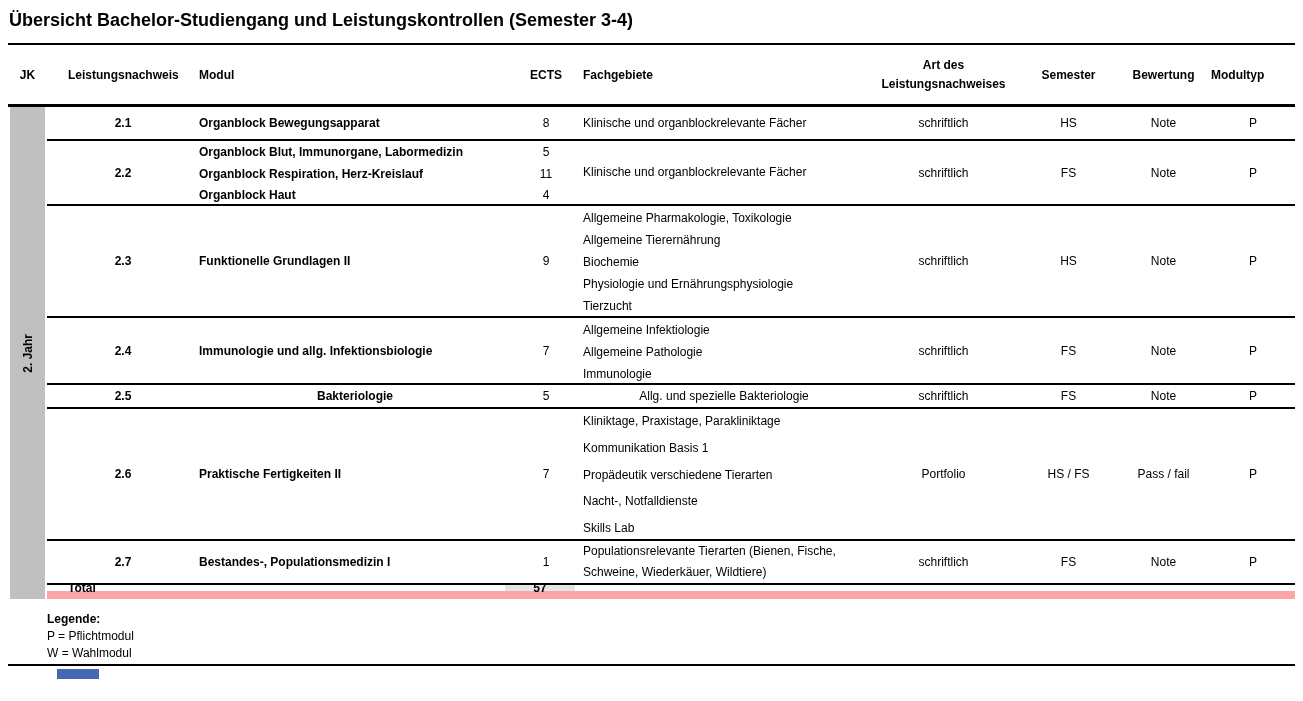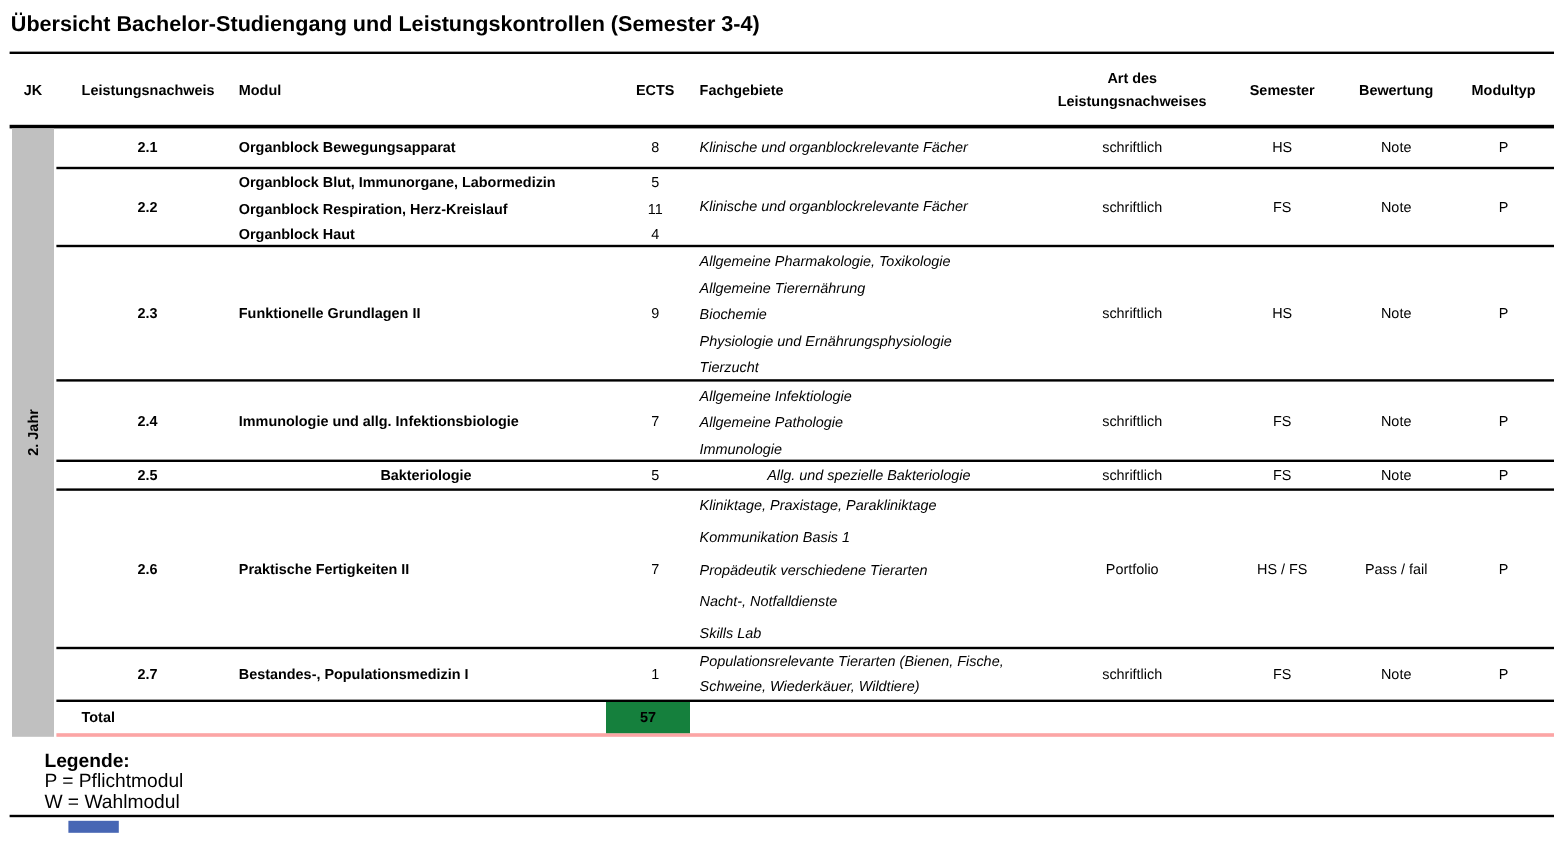--- a/index.html
+++ b/index.html
@@ -13,47 +13,47 @@
   .header{display:flex;align-items:center;height:59px;font-weight:bold;font-size:12px;}
   .h{box-sizing:border-box;}
   .h-jk{width:39px;text-align:center;}
   .h-ln{width:152px;padding-left:21px;}
   .h-modul{width:312px;}
   .h-ects{width:70px;text-align:center;}
   .h-fach{width:285px;padding-left:2px;}
   .h-art{width:155px;text-align:center;line-height:19px;}
   .h-sem{width:95px;text-align:center;}
   .h-bew{width:95px;text-align:center;}
-  .h-typ{width:84px;text-align:center;}
+  .h-typ{width:84px;}
   .tbody{position:relative;}
   .band{position:absolute;left:2px;top:0;bottom:0;width:35px;background:#c0c0c0;
     display:flex;align-items:center;justify-content:center;}
   .band span{writing-mode:vertical-rl;transform:rotate(180deg);
     font-weight:bold;font-size:12px;white-space:nowrap;}
   .row{display:flex;margin-left:39px;border-bottom:2px solid #000;
     box-sizing:border-box;font-size:12px;}
   .c{display:flex;flex-direction:column;justify-content:center;box-sizing:border-box;}
   .ln{width:152px;align-items:center;font-weight:bold;}
   .modul{width:312px;font-weight:bold;}
   .ects{width:70px;align-items:center;}
   .fach{width:285px;padding-left:2px;}
-  .fach .line{line-height:21px;max-width:282px;font-style:italic;}
+  .fach .line{line-height:21px;max-width:282px;}
   .list{justify-content:space-between;padding-top:1px;}
   .list .line{line-height:21.5px;}
   .fach.list .line{line-height:22px;}
   .art{width:155px;align-items:center;}
   .sem{width:95px;align-items:center;}
   .bew{width:95px;align-items:center;}
   .typ{width:84px;align-items:center;}
   .r1{height:34px;}.r2{height:65px;}.r3{height:112px;}.r4{height:67px;}
   .r5{height:24px;text-align:center;}.r6{height:132px;}.r7{height:44px;}
-  .total{height:29px;font-weight:bold;border-bottom:3px solid #fca5a5;}
+  .total{height:14px;font-weight:bold;border-bottom:8px solid #fca5a5;}
   .total .ln{align-items:flex-start;padding-left:21px;}
-  .total .ects{background:#15803d;position:relative;left:-6px;}
-  .legend{margin-left:29px;margin-top:12px;font-size:16px;line-height:17px;}
+  .total .ects{background:#e5e5e5;position:relative;left:-6px;}
+  .legend{margin-left:39px;margin-top:12px;font-size:12px;line-height:17px;}
   .legend .head{font-weight:bold;}
   .partial{height:10px;width:42px;background:#4766b4;margin-left:49px;margin-top:3px;}
 </style>
 </head>
 <body>
 
 <div class="title">Übersicht Bachelor-Studiengang und Leistungskontrollen (Semester 3-4)</div>
 
 <div class="wrap">
   <div class="rule-top"></div>

